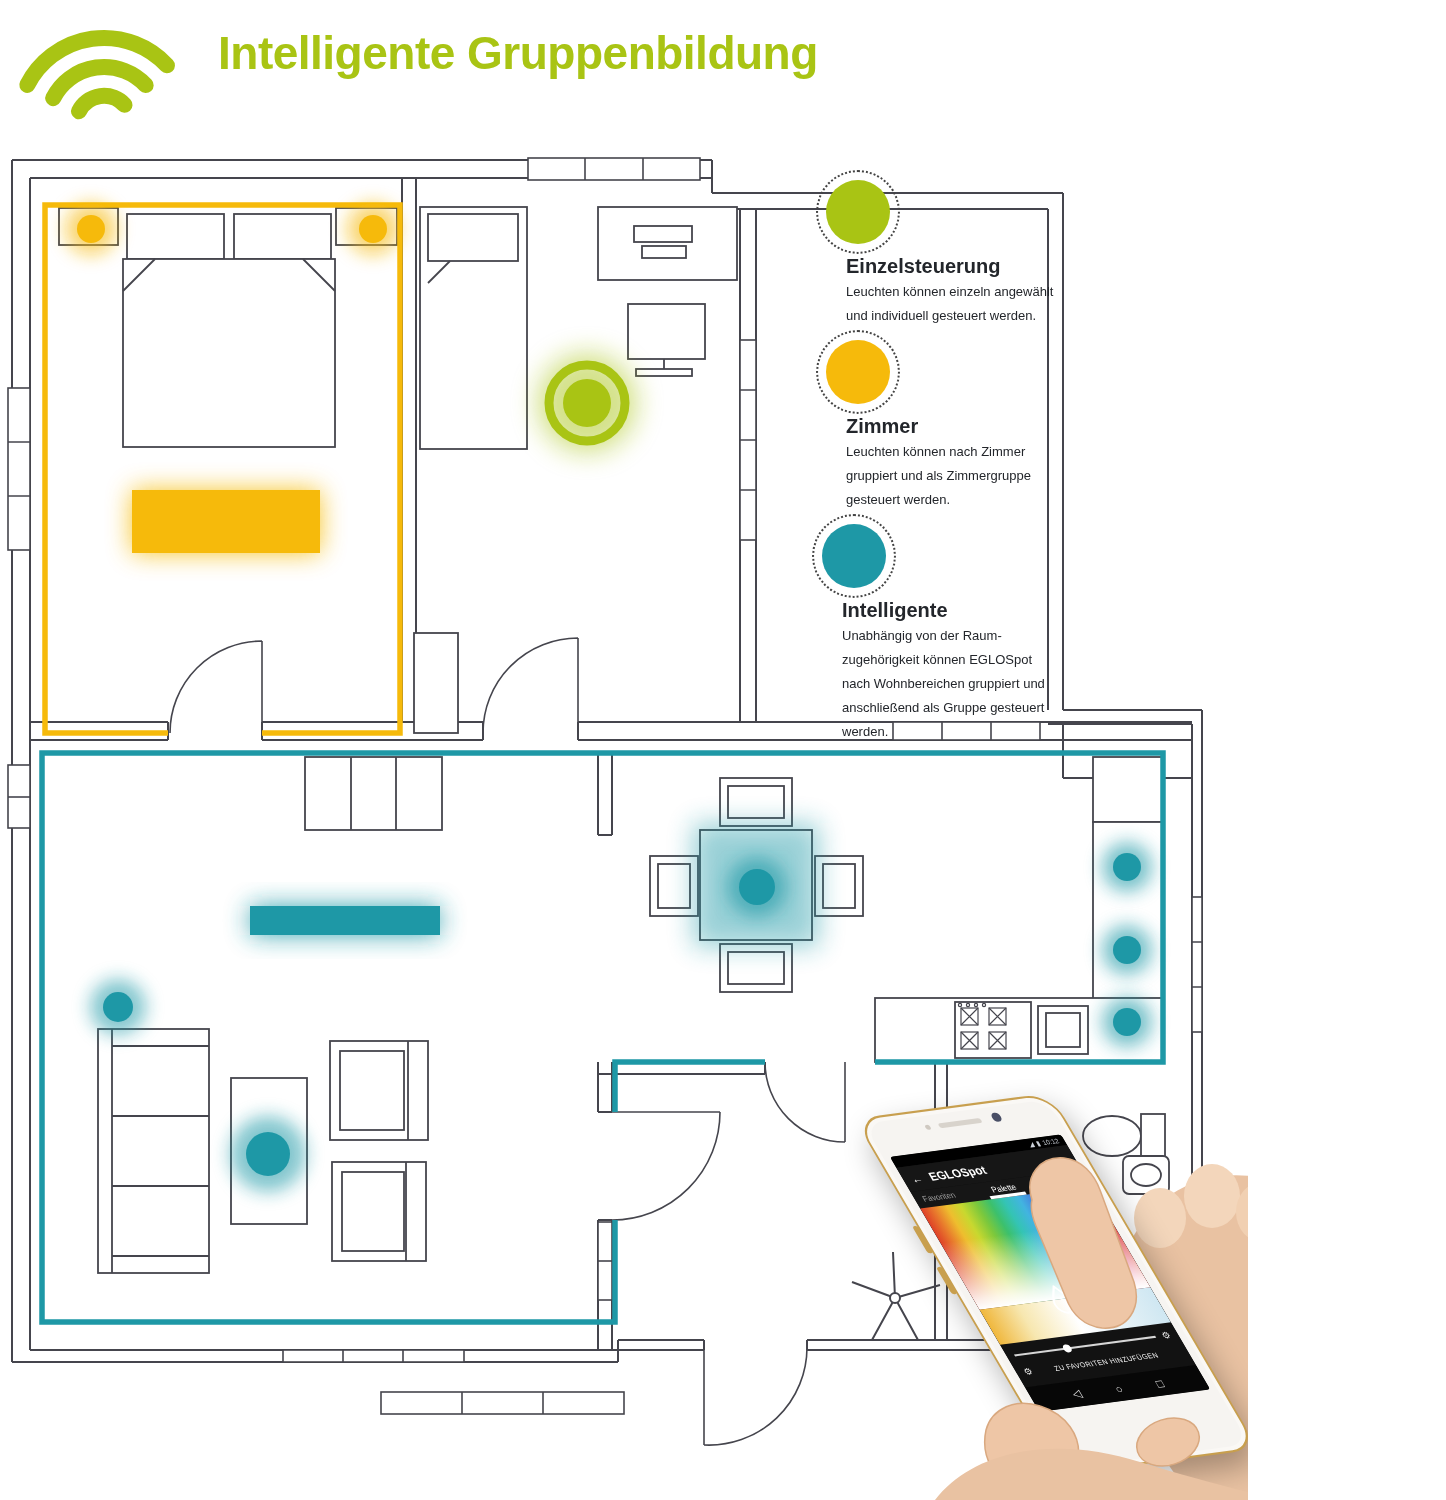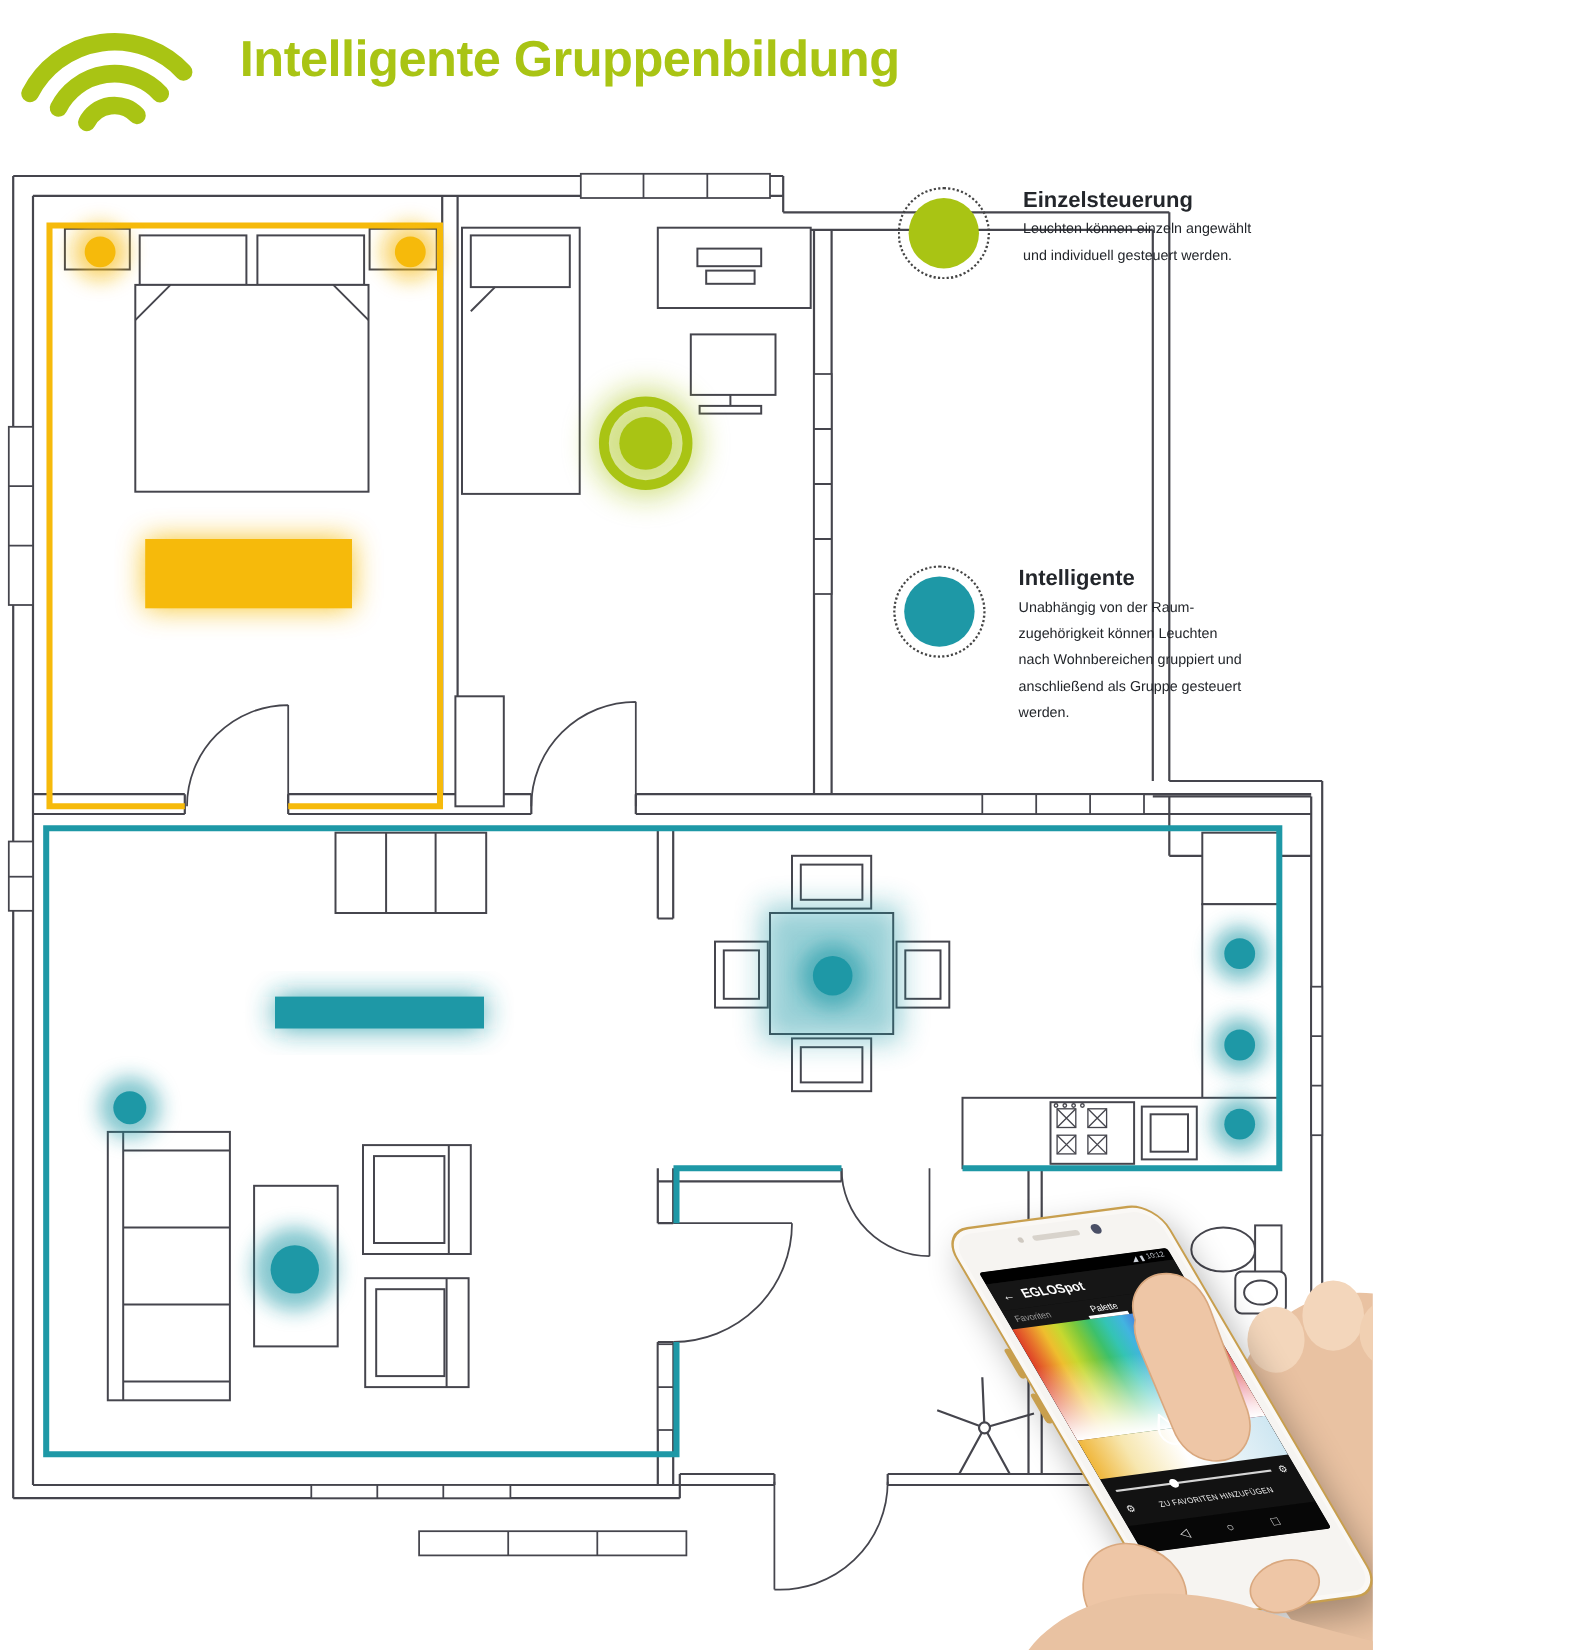--- a/index.html
+++ b/index.html
@@ -6,21 +6,21 @@
   .stage{position:relative;width:1248px;height:1500px;overflow:hidden;background:#fff;
          font-family:"Liberation Sans", sans-serif;}
   .stage *{box-sizing:border-box;}
 
   
   .page-title{position:absolute;left:218px;top:26px;font-size:46px;font-weight:700;
               letter-spacing:-0.5px;color:var(--green,#a9c414);white-space:nowrap;}
   .wifi-wrap{position:absolute;left:6px;top:4px;width:190px;height:170px;}
 
   
-  .legend-item{position:absolute;display:flex;align-items:flex-start;}
+  .legend-item{position:absolute;display:flex;align-items:flex-start;flex-direction:column;}
   .legend-ring{width:84px;height:84px;border:2px dotted #444;border-radius:50%;
                display:flex;align-items:center;justify-content:center;flex:0 0 84px;}
   .legend-dot{width:64px;height:64px;border-radius:50%;}
   .legend-text{margin-left:30px;width:420px;color:#23262b;}
   .legend-heading{font-size:20px;font-weight:700;line-height:24px;margin-bottom:2px;}
   .legend-body{font-size:13px;line-height:24px;white-space:pre-line;}
 
   
   .phone-anchor{position:absolute;left:890px;top:1157px;width:0;height:0;z-index:5;}
   .phone-plane{position:absolute;left:0;top:0;transform:matrix(0.96,-0.127,0.57,0.973,0,0);
@@ -277,28 +277,39 @@
   <div class="legend-item z2" style="left:816px;top:170px">
     <div class="legend-ring">
       <div class="legend-dot" style="background:var(--green,#a9c414)"></div>
     </div>
     <div class="legend-text">
       <div class="legend-heading">Einzelsteuerung</div>
       <div class="legend-body">Leuchten können einzeln angewählt
 und individuell gesteuert werden.</div>
     </div>
   </div>
+  <div class="legend-item z2" style="left:816px;top:330px">
+    <div class="legend-ring">
+      <div class="legend-dot" style="background:var(--yellow,#f6ba0b)"></div>
+    </div>
+    <div class="legend-text">
+      <div class="legend-heading">Zimmer</div>
+      <div class="legend-body">Leuchten können nach Zimmer
+gruppiert und als Zimmergruppe
+gesteuert werden.</div>
+    </div>
+  </div>
   <div class="legend-item z2" style="left:812px;top:514px">
     <div class="legend-ring">
       <div class="legend-dot" style="background:var(--teal,#1e98a6)"></div>
     </div>
     <div class="legend-text">
       <div class="legend-heading">Intelligente</div>
       <div class="legend-body">Unabhängig von der Raum-
-zugehörigkeit können Leuchten
+zugehörigkeit können EGLOSpot
 nach Wohnbereichen gruppiert und
 anschließend als Gruppe gesteuert
 werden.</div>
     </div>
   </div>
 
   <svg class="layer z4" width="1446" height="1500" viewBox="0 0 1446 1500">
     <path d="M1118,1340 C1104,1258 1148,1184 1222,1176 C1300,1168 1366,1228 1408,1298
              C1436,1350 1446,1420 1446,1500 L1196,1500 C1150,1448 1128,1396 1118,1340 Z" fill="#e9c2a2"></path>
     <ellipse cx="1160" cy="1218" rx="26" ry="30" fill="#f3d6bb"></ellipse>

